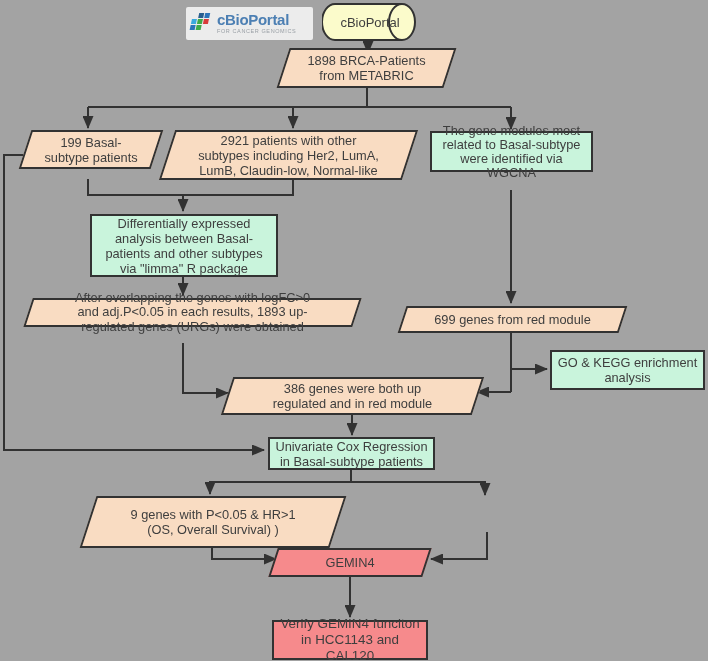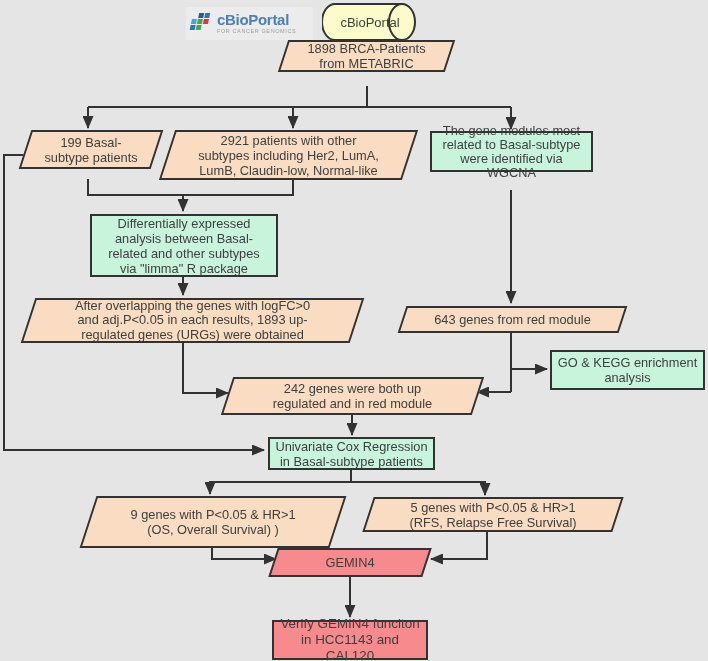--- a/index.html
+++ b/index.html
@@ -1,17 +1,17 @@
 <!DOCTYPE html>
 <html style="--peach: #f9dcc2; --mint: #c9f4dc; --yellow: #fbfbcb; --salmon: #f68a8c; --line: #323232; --text: #3e3e3e; --logo_bg: #ececec; --logo_text: #4c7fb3; --logo_tagline: #9aa0a6;"><head>
 <meta charset="utf-8">
 <style>
   html,body{margin:0;padding:0;background:#fff;}
   .canvas{
-    position:relative;width:708px;height:661px;background:#e5e5e5;
+    position:relative;width:708px;height:661px;background:#a3a3a3;
     font-family:"Liberation Sans",sans-serif;color:var(--text,#3e3e3e);
     overflow:hidden;
   }
   svg.edges{position:absolute;left:0;top:0;z-index:0;}
   .edge{fill:none;stroke:var(--line,#333);stroke-width:2;}
   .node{
     position:absolute;display:flex;align-items:center;justify-content:center;
     text-align:center;font-size:12.8px;line-height:15px;z-index:1;
     box-sizing:border-box;
   }
@@ -92,21 +92,21 @@
   </div>
 
   <div class="node" style="left:322px;top:3px;width:94px;height:38px">
     <svg width="94" height="38" style="position:absolute;left:0;top:0">
       <path d="M13 1 L80 1 A13 18 0 0 1 80 37 L13 37 A13 18 0 0 1 13 1 Z" style="fill:var(--yellow,#fbfbcb);stroke:var(--line,#333);stroke-width:2"></path>
       <path d="M80 1 A13 18 0 0 0 80 37" style="fill:none;stroke:var(--line,#333);stroke-width:2"></path>
     </svg>
     <span class="cyl-label">cBioPortal</span>
   </div>
 
-  <div class="node para" style="left:283px;top:40px;width:167px;height:32px">
+  <div class="node para" style="left:283px;top:48px;width:167px;height:40px">
     <div class="fill"></div>
     <span class="label">1898 BRCA-Patients
 from METABRIC</span>
   </div>
 
   <div class="node para" style="left:25px;top:130px;width:132px;height:39px">
     <div class="fill"></div>
     <span class="label">199 Basal-
 subtype patients</span>
   </div>
@@ -123,65 +123,60 @@
     <span class="label tight">The gene modules most
 related to Basal-subtype
 were identified via
 WGCNA</span>
   </div>
 
   <div class="node mint" style="left:90px;top:214px;width:188px;height:63px">
     <div class="fill"></div>
     <span class="label">Differentially expressed
 analysis between Basal-
-related and other subtypes
+patients and other subtypes
 via "limma" R package</span>
   </div>
 
-  <div class="node para" style="left:28px;top:298px;width:329px;height:45px">
+  <div class="node para" style="left:28px;top:298px;width:329px;height:29px">
     <div class="fill"></div>
     <span class="label mid">After overlapping the genes with logFC&gt;0
 and adj.P&lt;0.05 in each results, 1893 up-
 regulated genes (URGs) were obtained</span>
   </div>
 
   <div class="node para" style="left:402px;top:306px;width:221px;height:27px">
     <div class="fill"></div>
-    <span class="label">643 genes from red module</span>
+    <span class="label">699 genes from red module</span>
   </div>
 
   <div class="node mint" style="left:550px;top:350px;width:155px;height:40px">
     <div class="fill"></div>
     <span class="label">GO &amp; KEGG enrichment
 analysis</span>
   </div>
 
   <div class="node para" style="left:227px;top:377px;width:251px;height:38px">
     <div class="fill"></div>
-    <span class="label">242 genes were both up
+    <span class="label">386 genes were both up
 regulated and in red module</span>
   </div>
 
   <div class="node mint" style="left:268px;top:437px;width:167px;height:33px">
     <div class="fill"></div>
     <span class="label">Univariate Cox Regression
 in Basal-subtype patients</span>
   </div>
 
   <div class="node para" style="left:88px;top:496px;width:250px;height:52px">
     <div class="fill"></div>
     <span class="label">9 genes with P&lt;0.05 &amp; HR&gt;1
 (OS, Overall Survival) )</span>
   </div>
 
-  <div class="node para" style="left:368px;top:497px;width:250px;height:35px">
-    <div class="fill"></div>
-    <span class="label">5 genes with P&lt;0.05 &amp; HR&gt;1
-(RFS, Relapse Free Survival)</span>
-  </div>
 
   <div class="node para salmon" style="left:273px;top:548px;width:154px;height:29px">
     <div class="fill"></div>
     <span class="label">GEMIN4</span>
   </div>
 
   <div class="node salmon" style="left:272px;top:620px;width:156px;height:40px">
     <div class="fill"></div>
     <span class="label verify-label">Verify GEMIN4 funciton
 in HCC1143 and CAL120</span>

